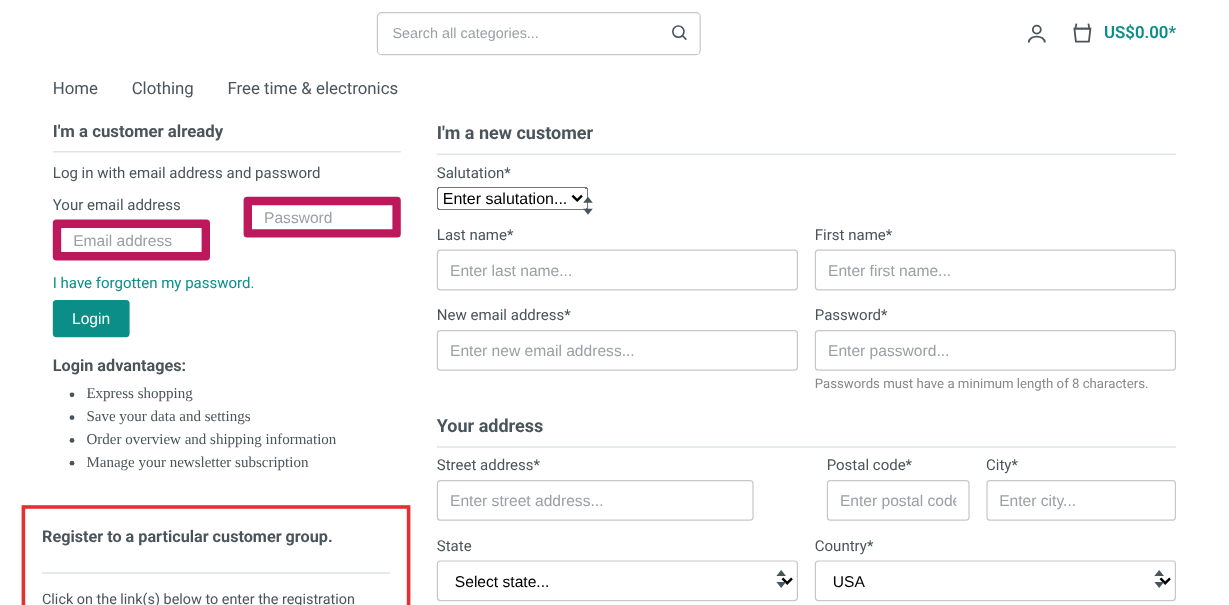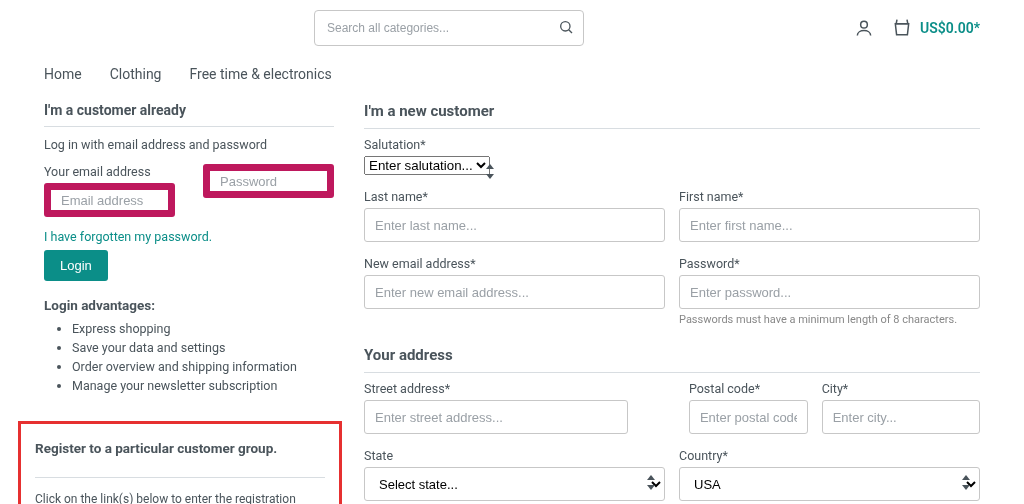--- a/index.html
+++ b/index.html
@@ -40,21 +40,21 @@
   .select-wrap { position: relative; }
   .select-wrap::after { content: ""; position:absolute; right:10px; top:14px; width:0; height:0; border-left:4px solid transparent; border-right:4px solid transparent; border-top:5px solid #4a545b; pointer-events:none; }
   .select-wrap.dbl::before { content:""; position:absolute; right:10px; top:8px; width:0; height:0; border-left:4px solid transparent; border-right:4px solid transparent; border-bottom:5px solid #4a545b; pointer-events:none; }
   .select-wrap.dbl::after { top:18px; }
   
   .link { color: #0b8e88; font-size: 12.5px; text-decoration: none; cursor:pointer; display:inline-block; }
   .btn-login { background: #0b8e88; color:#fff; border:none; padding: 8px 16px; border-radius:3px; font-size:13px; font-weight:500; cursor:pointer; margin-top: 6px; margin-bottom: 16px; }
   
   .adv-title { font-size: 13.5px; font-weight:700; margin-bottom: 8px; }
   .adv-list { list-style: disc; padding-left: 28px; font-size:12.5px; color:#4a545b; }
-  .adv-list li { margin-bottom: 4px; }
+  .adv-list li { margin-bottom: 4px; font-family: Liberation Serif, serif; }
   
   .highlight-box { border: 3px solid #e63030; padding: 16px 14px 20px 14px; margin-top: 28px; margin-left: -26px; margin-right: -8px; }
   .highlight-box h3 { font-size: 13.5px; font-weight:700; color:#4a545b; padding-bottom:21px; border-bottom:1px solid #d8dde1; margin-bottom: 14px; }
   .highlight-box .sub { font-size: 12px; margin-bottom: 14px; }
   
   
   .r-section-title { font-size: 15px; font-weight:700; color:#4a545b; margin: 20px 0 8px 0; padding-bottom: 8px; border-bottom: 1px solid #d8dde1; }
   .r-section-title.first { margin-top: 0; }
   .r-label { font-size: 12.5px; color:#4a545b; margin-bottom: 4px; display:block; }
   .r-row { display:flex; gap: 14px; margin-bottom: 14px; }

